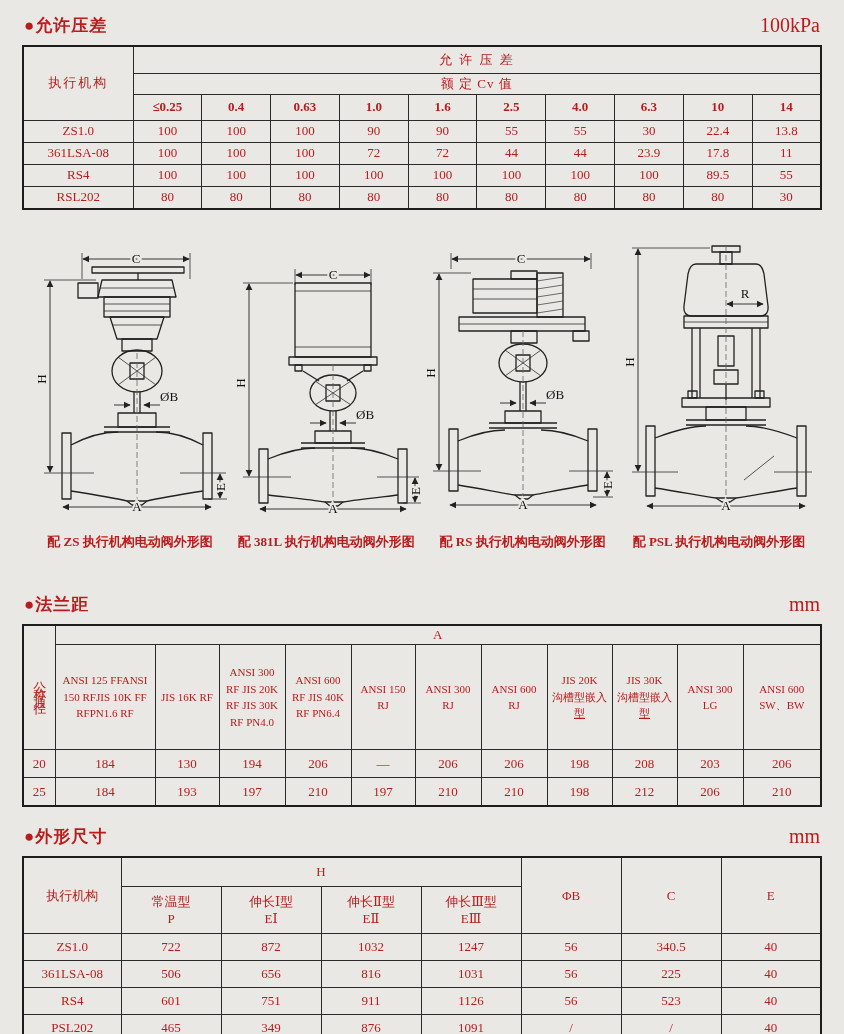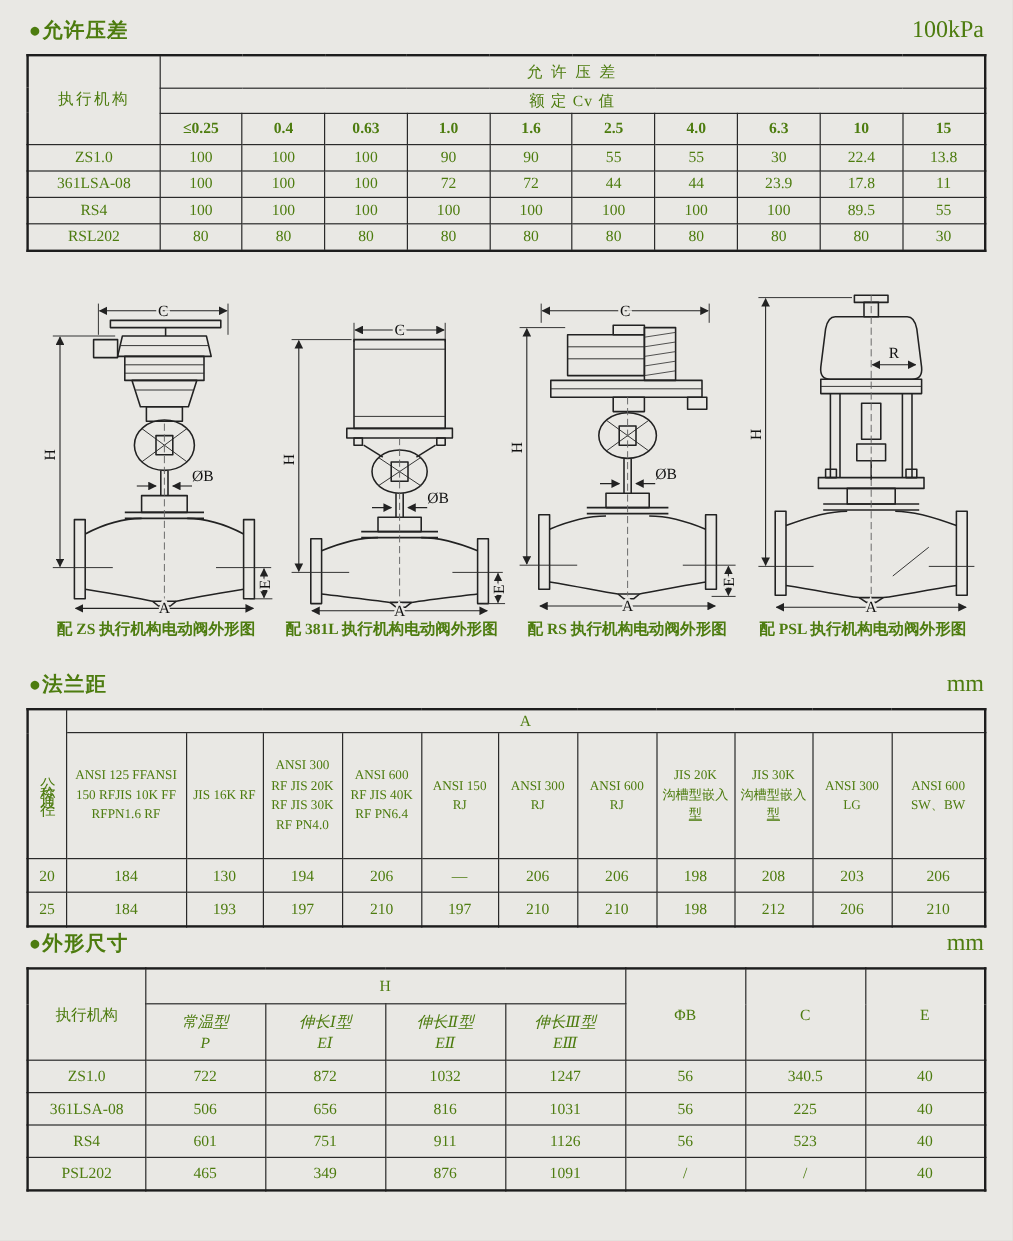--- a/index.html
+++ b/index.html
@@ -1,18 +1,18 @@
 <!DOCTYPE html>
 <html><head>
 <meta charset="utf-8">
 <style>
   html,body{margin:0;padding:0;background:#d7d6d2;}
   .page{
     width:844px;height:1034px;box-sizing:border-box;
-    background:#e9e8e4;color:#4d7c0f;
+    background:#e9e8e4;color:#b91c1c;
     font-family:"Liberation Serif","DejaVu Serif",serif;
     padding:10px 22px 0 22px;overflow:hidden;position:relative;
   }
   .sec{display:flex;justify-content:space-between;align-items:flex-end;margin:4px 2px 8px 2px;}
   .title{font-size:17px;font-weight:700;letter-spacing:1px;}
   .unit{font-size:20px;}
   table{width:100%;border-collapse:collapse;table-layout:fixed;}
   table{border:2px solid #1d1d1d;}
   td{border:1.4px solid #2a2a2a;text-align:center;vertical-align:middle;
      font-size:13px;padding:0 2px;overflow:hidden;}
@@ -24,26 +24,26 @@
   .t1 .r-span{height:27px;letter-spacing:2px;}
   .t1 .r-sub{height:21px;letter-spacing:1px;}
   .t1 .r-cols td{height:25px;font-weight:bold;}
   .t1 tbody td{height:21px;}
   
   .t2 .r-a{height:20px;}
   .t2 .r-big td{height:104px;}
   .t2 tbody td{height:27px;}
   
   .t3 .r-h td{height:28px;}
-  .t3 .r-sub td{height:46px;font-style:italic;}
+  .t3 .r-sub td{height:46px;}
   .t3 tbody td{height:26px;}
   
   .figs{display:flex;justify-content:space-between;align-items:flex-end;padding:0 8px;margin-top:30px;}
   .fig{display:flex;flex-direction:column;align-items:center;}
-  .caption{font-size:13px;font-weight:700;margin-top:0;white-space:nowrap;}
+  .caption{font-size:13px;font-weight:700;margin-top:18px;white-space:nowrap;}
   svg .ln{fill:none;stroke:#222;stroke-width:1.3;stroke-linejoin:round;}
   svg .thin{fill:none;stroke:#2d2d2d;stroke-width:0.8;}
   svg .dim{fill:none;stroke:#222;stroke-width:0.9;}
   svg .cl{fill:none;stroke:#666;stroke-width:0.8;stroke-dasharray:6 3;}
   svg .hatch{fill:none;stroke:#333;stroke-width:0.7;}
   svg text{font-family:"Liberation Serif","DejaVu Serif",serif;font-size:13px;fill:#111;
            paint-order:stroke;stroke:#e9e8e4;stroke-width:4px;}
 </style>
 </head>
 <body>
@@ -88,21 +88,21 @@
       <tr class="r-cols">
         <td>≤0.25</td>
         <td>0.4</td>
         <td>0.63</td>
         <td>1.0</td>
         <td>1.6</td>
         <td>2.5</td>
         <td>4.0</td>
         <td>6.3</td>
         <td>10</td>
-        <td>15</td>
+        <td>14</td>
       </tr>
     </thead>
     <tbody>
         <tr>
           <td>ZS1.0</td>
           <td>100</td>
           <td>100</td>
           <td>100</td>
           <td>90</td>
           <td>90</td>
@@ -393,21 +393,21 @@
         </g>
         <g>
           <line class="dim" x1="23" y1="266" x2="181" y2="266" marker-start="url(#ah)" marker-end="url(#ah)"></line>
           <text x="102" y="270" text-anchor="middle">A</text>
         </g>
       </svg>
       <div class="caption">配 PSL 执行机构电动阀外形图</div>
     </div>
   </div>
 
-  <div class="sec" style="margin-top:26px">
+  <div class="sec" style="margin-top:42px">
     <span class="title">●法兰距</span>
     <span class="unit">mm</span>
   </div>
 
   <table class="t2">
     <colgroup>
       <col style="width:32px">
         <col style="width:100px">
         <col style="width:64px">
         <col style="width:66px">
@@ -484,21 +484,21 @@
           <td>210</td>
           <td>210</td>
           <td>198</td>
           <td>212</td>
           <td>206</td>
           <td>210</td>
         </tr>
       </tbody>
   </table>
 
-  <div class="sec" style="margin-top:2px">
+  <div class="sec" style="margin-top:18px">
     <span class="title">●外形尺寸</span>
     <span class="unit">mm</span>
   </div>
 
   <table class="t3">
     <colgroup>
         <col style="width:98px">
         <col>
         <col>
         <col>

